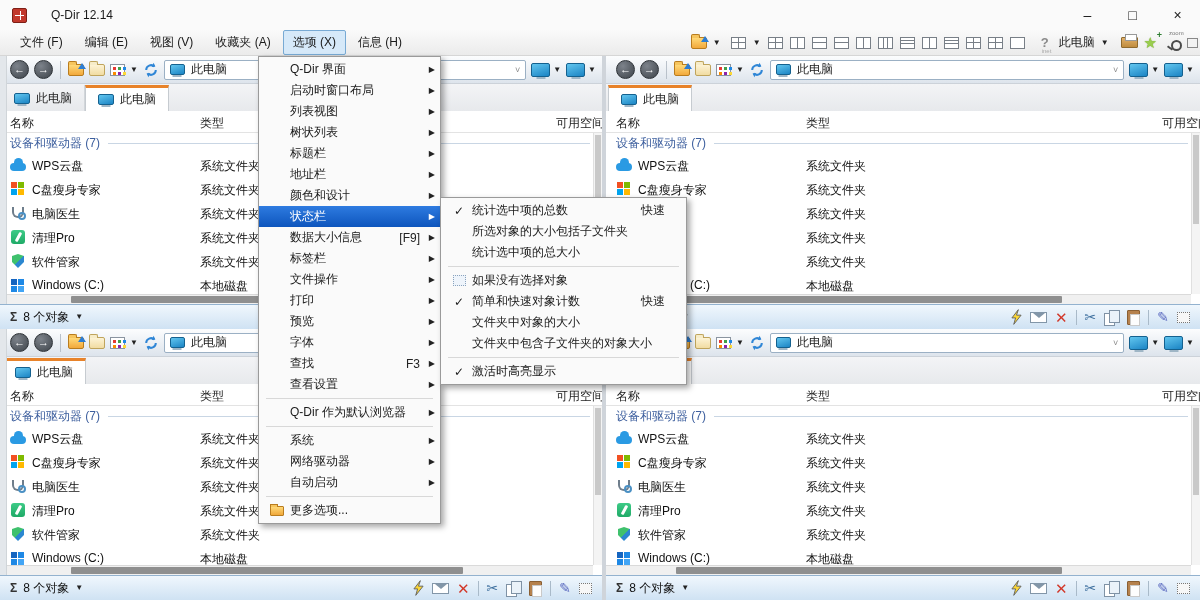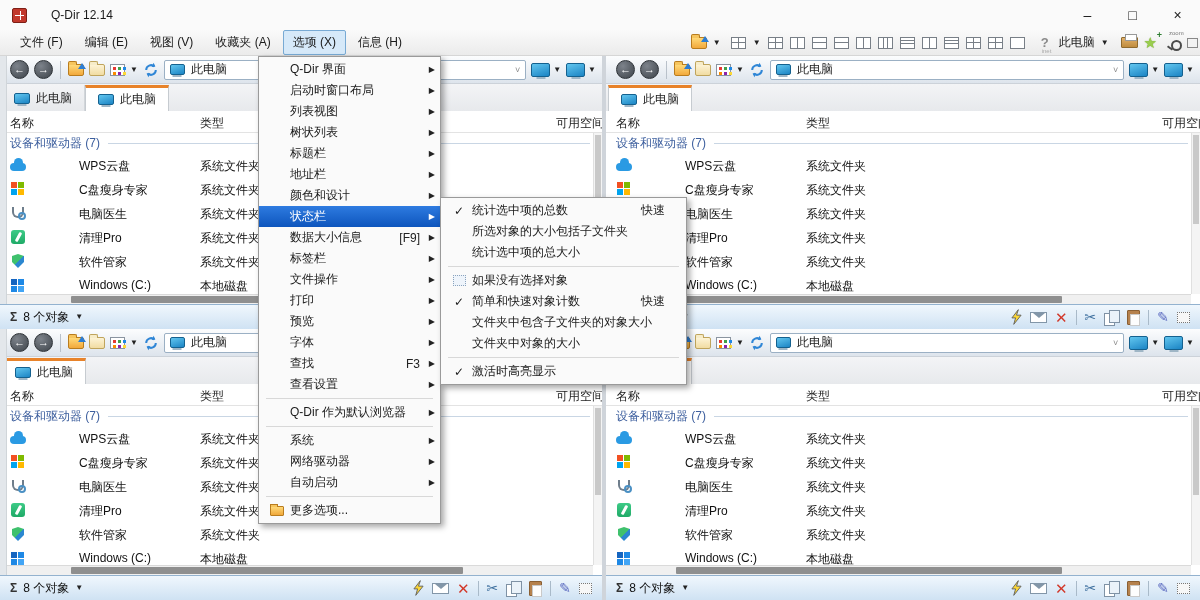--- a/index.html
+++ b/index.html
@@ -78,21 +78,21 @@
   .lheader{position:absolute;left:0;top:0;right:0;height:22px;background:#fff;border-bottom:1px solid #e3e3e3;overflow:hidden;}
   .col{position:absolute;top:4px;color:#222;white-space:nowrap;}
   .col.name{left:10px;} .col.type{left:200px;} .col.size{left:408px;margin-top:28px;} .col.free{left:556px;}
   .sortmark{position:absolute;left:100px;top:-3px;font-size:11px;color:#888;}
   .group{position:absolute;left:0;top:22px;right:12px;height:20px;display:flex;align-items:center;padding-left:10px;}
   .gtext{color:#3d5f9e;white-space:nowrap;}
   .gline{flex:1;height:1px;background:#c9d6e4;margin-left:8px;}
   .rows{position:absolute;left:0;top:42px;right:9px;bottom:10px;overflow:hidden;}
   .row{position:relative;height:24px;}
   .cell{position:absolute;top:5px;white-space:nowrap;color:#111;}
-  .cell-name{left:32px;margin-left:47px;} .cell-type{left:200px;} .cell-size{left:428px;width:130px;text-align:center;margin-top:36px;}
+  .cell-name{left:32px;} .cell-type{left:200px;} .cell-size{left:428px;width:130px;text-align:center;margin-top:36px;}
   .fi{position:absolute;left:10px;top:4px;width:16px;height:16px;}
   .cloud-icon::before{content:"";position:absolute;bottom:2px;left:0;width:16px;height:8px;background:#2a9ae3;border-radius:8px;}
   .cloud-icon::after{content:"";position:absolute;bottom:6px;left:4px;width:9px;height:9px;background:#2a9ae3;border-radius:50%;}
   .winlogo-icon::before{content:"";position:absolute;left:1px;top:1px;width:6px;height:6px;background:#f25022;
     box-shadow:7px 0 0 #7fba00,0 7px 0 #00a4ef,7px 7px 0 #ffb900;}
   .doctor-icon::before{content:"";position:absolute;left:2px;top:2px;width:8px;height:9px;border:2px solid #6f7e8c;border-top:none;border-radius:0 0 6px 6px;}
   .doctor-icon::after{content:"";position:absolute;right:0px;bottom:1px;width:4px;height:4px;border:2px solid #4a90c4;border-radius:50%;}
   .cleaner-icon::before{content:"";position:absolute;left:1px;top:1px;width:14px;height:14px;background:linear-gradient(#3ecb87,#1faa67);border-radius:3px;}
   .cleaner-icon::after{content:"";position:absolute;left:7px;top:3px;width:3px;height:10px;background:#fff;transform:rotate(28deg);border-radius:1px;}
   .shield-icon::before{content:"";position:absolute;left:2px;top:1px;width:12px;height:14px;background:linear-gradient(135deg,#3fc16d 50%,#2b87d0 50%);
@@ -826,26 +826,26 @@
       </div>
       <div class="smitem">
         <span class="sgutter">
           <span class="checkmark">✓</span>
         </span>
         <span class="slabel">简单和快速对象计数</span>
         <span class="sright">快速</span>
       </div>
       <div class="smitem">
         <span class="sgutter"></span>
-        <span class="slabel">文件夹中包含子文件夹的对象大小</span>
+        <span class="slabel">文件夹中对象的大小</span>
         <span class="sright"></span>
       </div>
       <div class="smitem">
         <span class="sgutter"></span>
-        <span class="slabel">文件夹中对象的大小</span>
+        <span class="slabel">文件夹中包含子文件夹的对象大小</span>
         <span class="sright"></span>
       </div>
       <div class="msep"></div>
       <div class="smitem">
         <span class="sgutter">
           <span class="checkmark">✓</span>
         </span>
         <span class="slabel">激活时高亮显示</span>
         <span class="sright"></span>
       </div>

